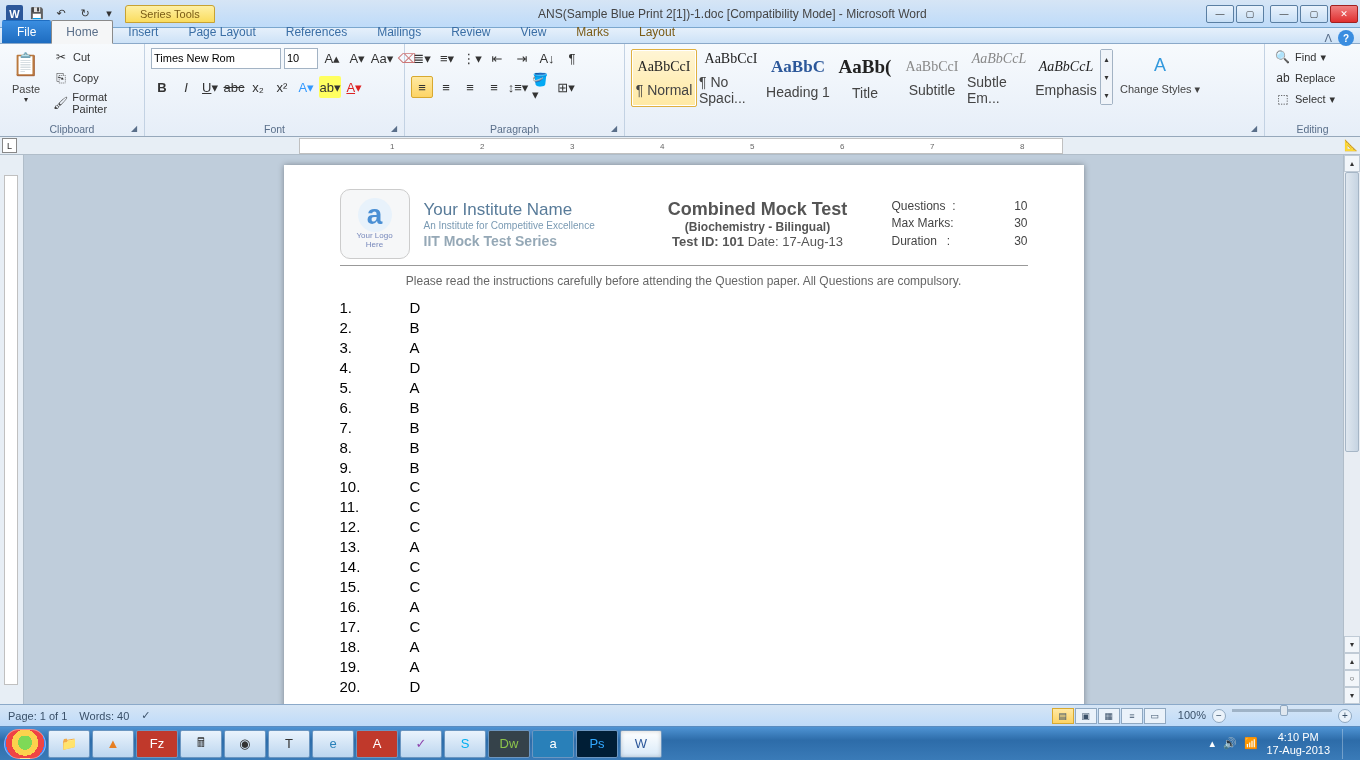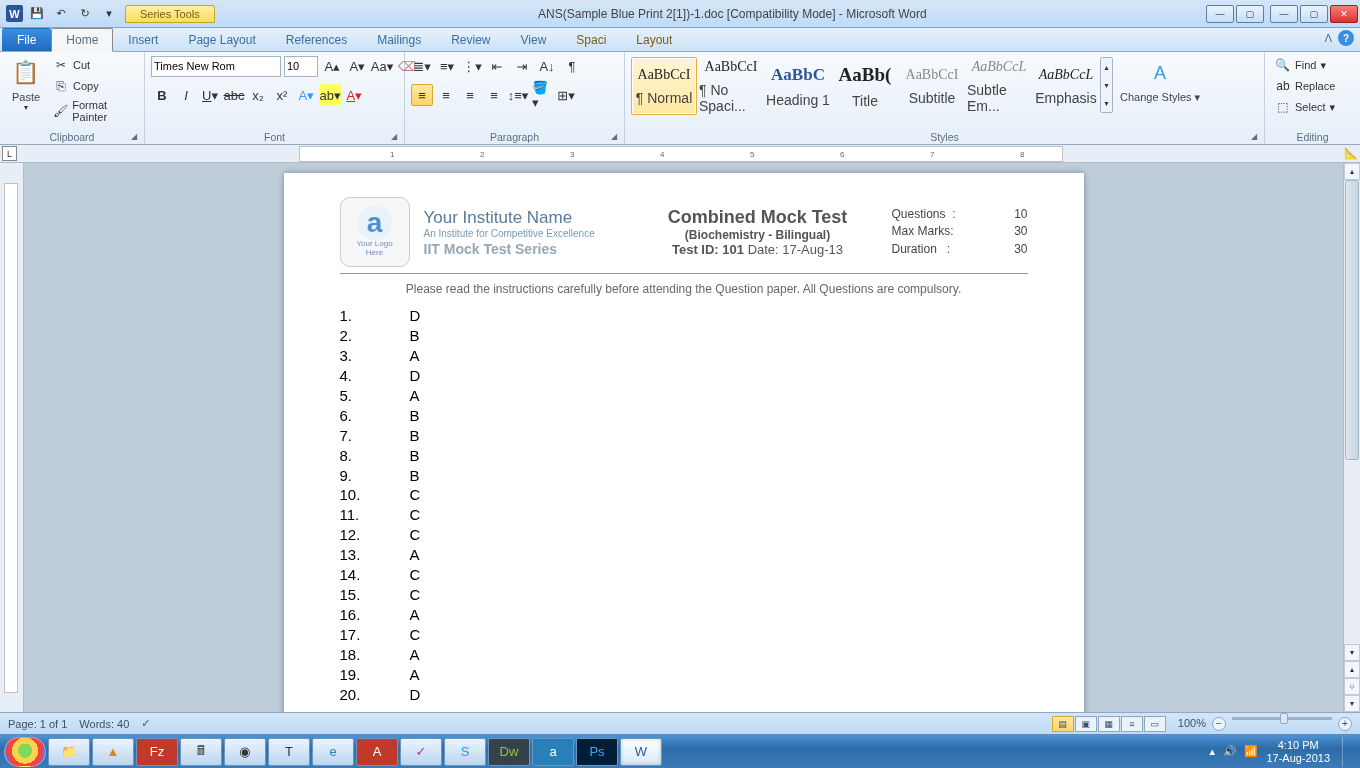--- a/index.html
+++ b/index.html
@@ -6,21 +6,21 @@
 body{width:1360px;height:768px;background:#fff;overflow:hidden;font-size:11px;color:#333}
 .titlebar{height:28px;background:linear-gradient(#d6e5f5,#bedbf9);display:flex;align-items:center;border-bottom:1px solid #7ba7ce}
 .qat{display:flex;align-items:center;padding:0 6px;gap:4px}
 .qat .word-icon{width:17px;height:17px;background:#2b579a;color:#fff;font-weight:bold;font-size:11px;display:flex;align-items:center;justify-content:center;border-radius:2px}
 .qat-btn{width:20px;height:20px;display:flex;align-items:center;justify-content:center;border-radius:2px;cursor:pointer}
 .title-center{flex:1;text-align:center;font-size:12px;color:#444}
 .table-tools{background:linear-gradient(#fef0a5,#fadc5e);padding:2px 14px;border-radius:3px 3px 0 0;border:1px solid #c7a233;font-size:11px;color:#7a5b16;margin-right:20px}
 .win-controls{display:flex;gap:2px;margin-right:2px}
 .win-btn{width:28px;height:18px;display:flex;align-items:center;justify-content:center;border:1px solid #5a7fa3;background:linear-gradient(#eaf3fc,#c7dff6);border-radius:2px;font-size:9px;cursor:pointer}
 .win-btn.close{background:linear-gradient(#f08080,#e03030);border-color:#a02020;color:#fff}
-.tabs{height:24px;background:linear-gradient(#e6f0fb,#cde2f7);display:flex;align-items:flex-end;border-bottom:1px solid #8ba9c9;padding-left:2px;position:relative}
+.tabs{height:16px;background:linear-gradient(#e6f0fb,#cde2f7);display:flex;align-items:flex-end;border-bottom:1px solid #8ba9c9;padding-left:2px;position:relative}
 .tab{padding:4px 14px;font-size:12px;color:#3a6ea5;cursor:pointer;border:1px solid transparent;border-bottom:none}
 .tab.file{background:linear-gradient(#3a8de0,#1e6cc0);color:#fff;border-radius:2px 2px 0 0}
 .tab.active{background:#f5f6f7;border:1px solid #8a8a8a;border-bottom:1px solid #f5f6f7;border-radius:2px 2px 0 0;margin-bottom:-1px;color:#5a6f8a}
 .tab-help{position:absolute;right:6px;top:2px;display:flex;gap:6px;align-items:center}
 .help-btn{width:16px;height:16px;border-radius:50%;background:#3a8de0;color:#fff;display:flex;align-items:center;justify-content:center;font-size:10px;font-weight:bold;cursor:pointer}
 .ribbon{height:93px;background:linear-gradient(#f7fafd,#e6eef8);border-bottom:1px solid #96a8bb;display:flex}
 .group{border-right:1px solid #c3d2e3;display:flex;flex-direction:column;position:relative;padding:3px 6px 0}
 .group-body{flex:1;display:flex;align-items:flex-start;gap:3px}
 .group-label{text-align:center;font-size:10.5px;color:#5a6f8a;padding:1px 0}
 .group-dlg{position:absolute;right:3px;bottom:2px;width:10px;height:10px;font-size:8px;color:#5a6f8a;cursor:pointer}
@@ -118,21 +118,21 @@
 
 <div class="tabs">
   <div class="tab file">File</div>
   <div class="tab active">Home</div>
   <div class="tab">Insert</div>
   <div class="tab">Page Layout</div>
   <div class="tab">References</div>
   <div class="tab">Mailings</div>
   <div class="tab">Review</div>
   <div class="tab">View</div>
-  <div class="tab" style="color:#7a5b16">Spaci</div>
+  <div class="tab" style="color:#7a5b16">Marks</div>
   <div class="tab" style="color:#7a5b16">Layout</div>
   <div class="tab-help">
     <span style="color:#5a6f8a;cursor:pointer">ᐱ</span>
     <div class="help-btn">?</div>
   </div>
 </div>
 
 <div class="ribbon">
 
   <div class="group" style="width:145px">
@@ -253,21 +253,20 @@
             <div>▴</div>
             <div>▾</div>
             <div>▾</div>
           </div>
       </div>
       <div class="big-btn">
         <div class="big-btn-icon" style="font-size:18px;color:#39d">A</div>
         <div class="big-btn-label" style="text-align:center;line-height:1.1"><span>Change Styles</span> ▾</div>
       </div>
     </div>
-    <div class="group-label">Styles</div>
     <div class="group-dlg">◢</div>
   </div>
 
   <div class="group" style="width:95px;border-right:none">
     <div class="group-body">
         <div class="small-col">
       <div class="small-btn"><span class="small-icon">🔍</span><span>Find</span> ▾</div>
       <div class="small-btn">
             <span class="small-icon">ab</span>
             <span>Replace</span>

